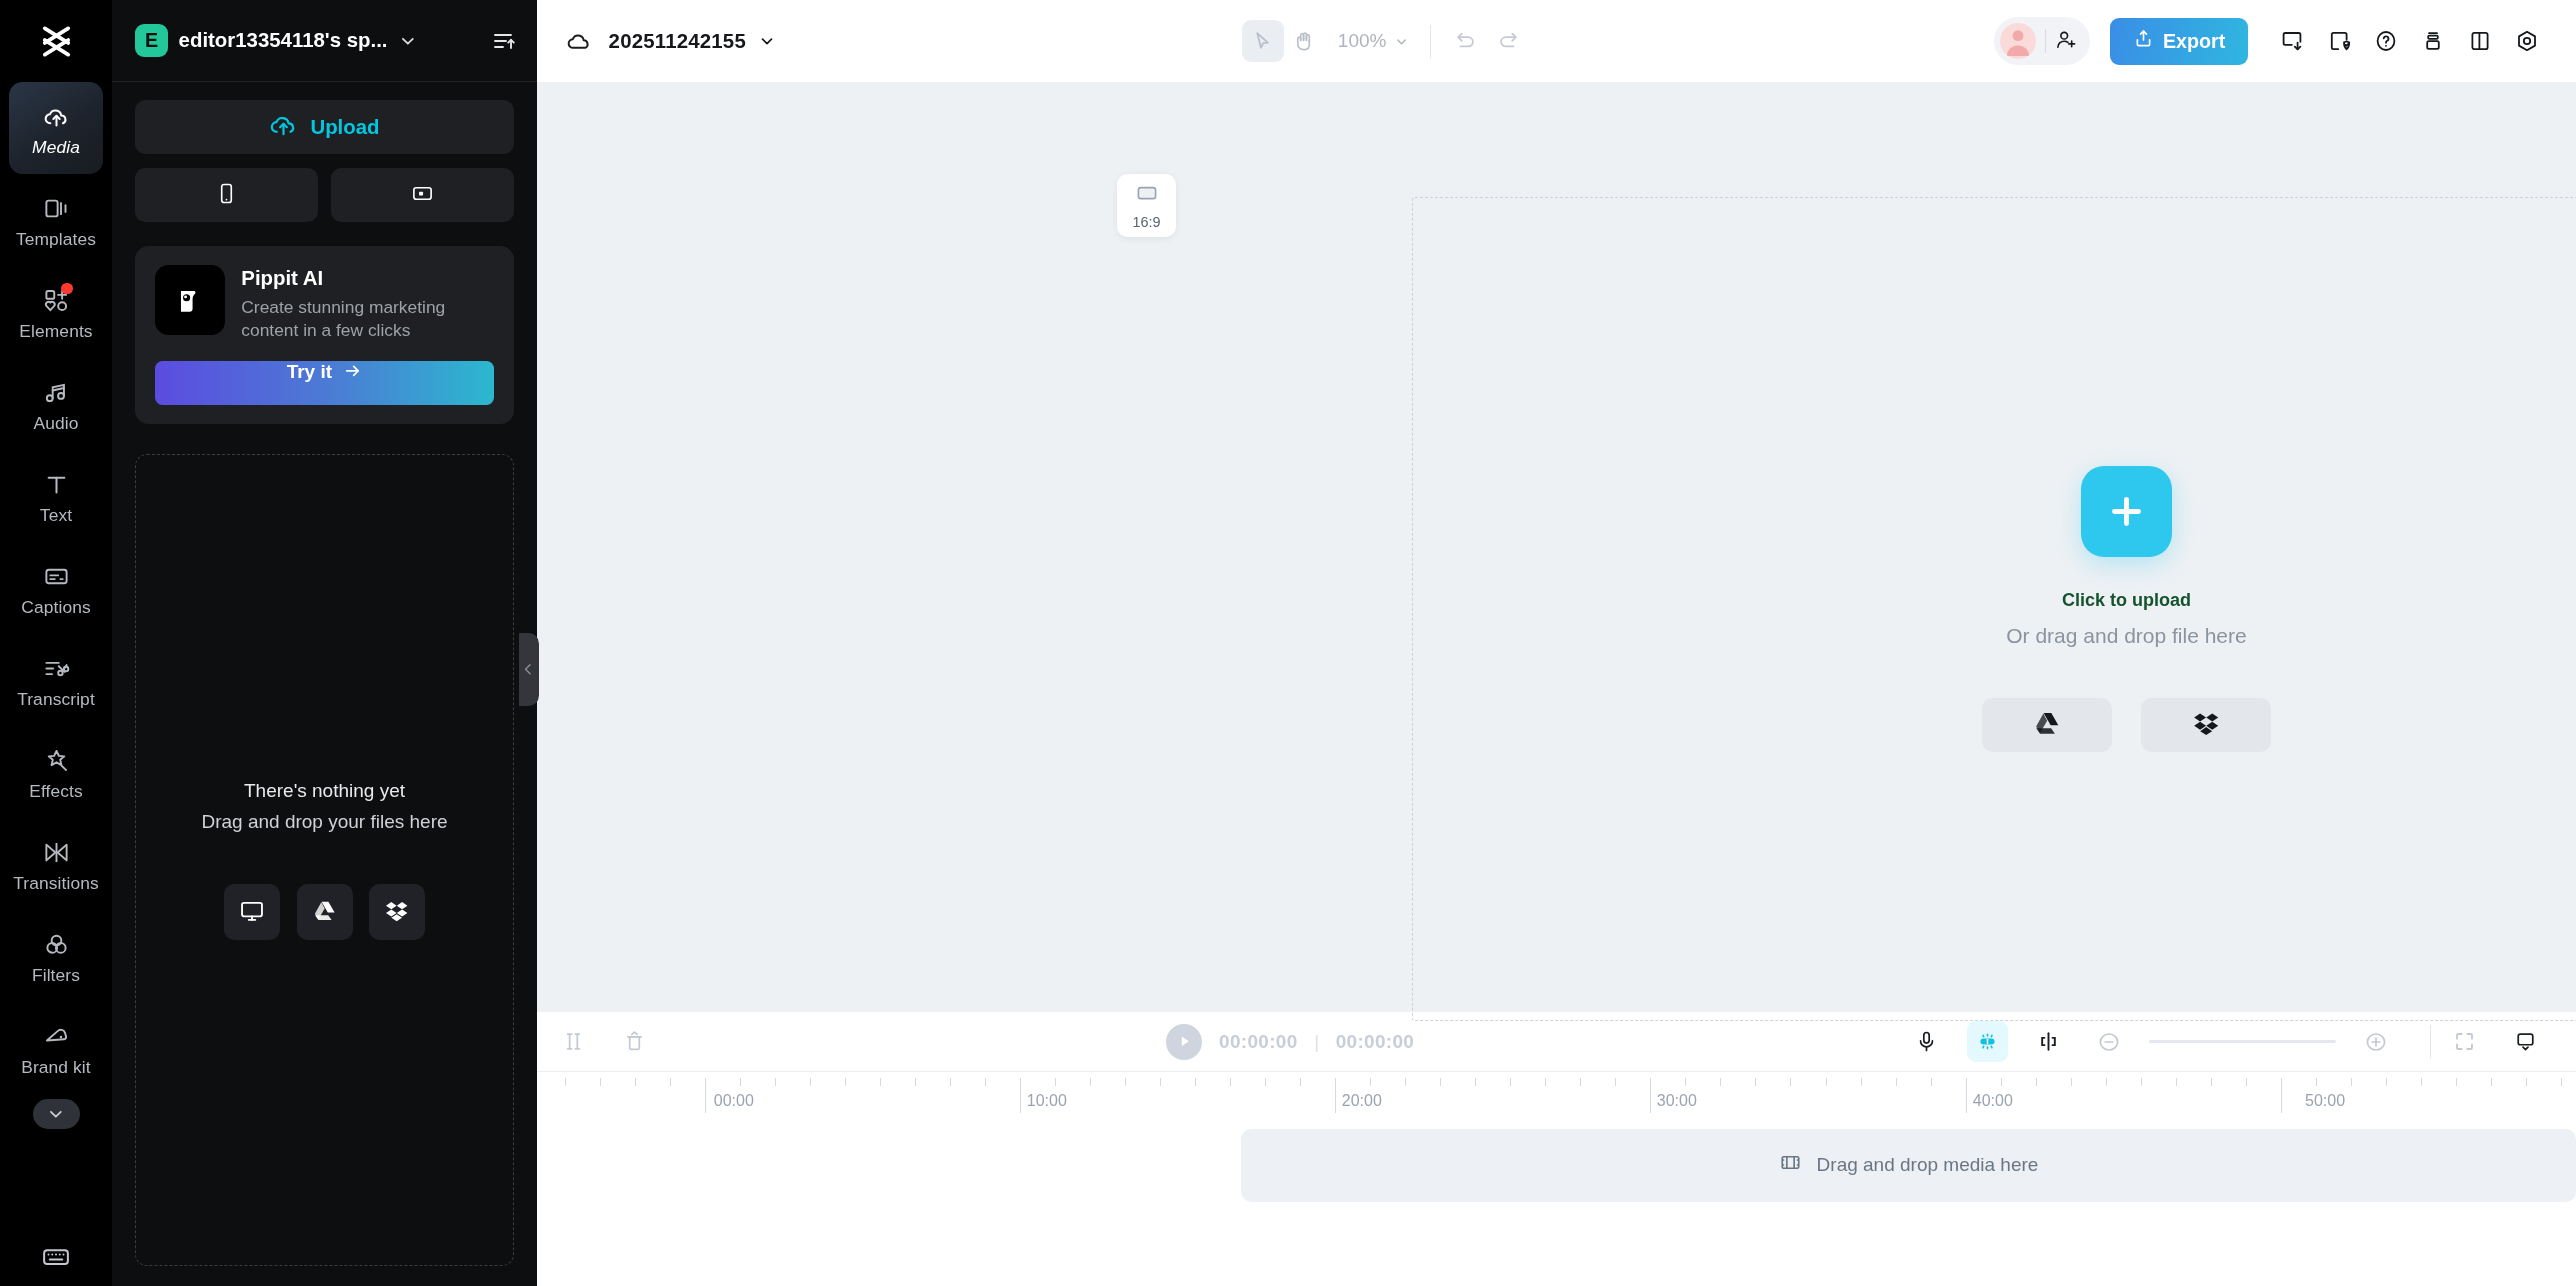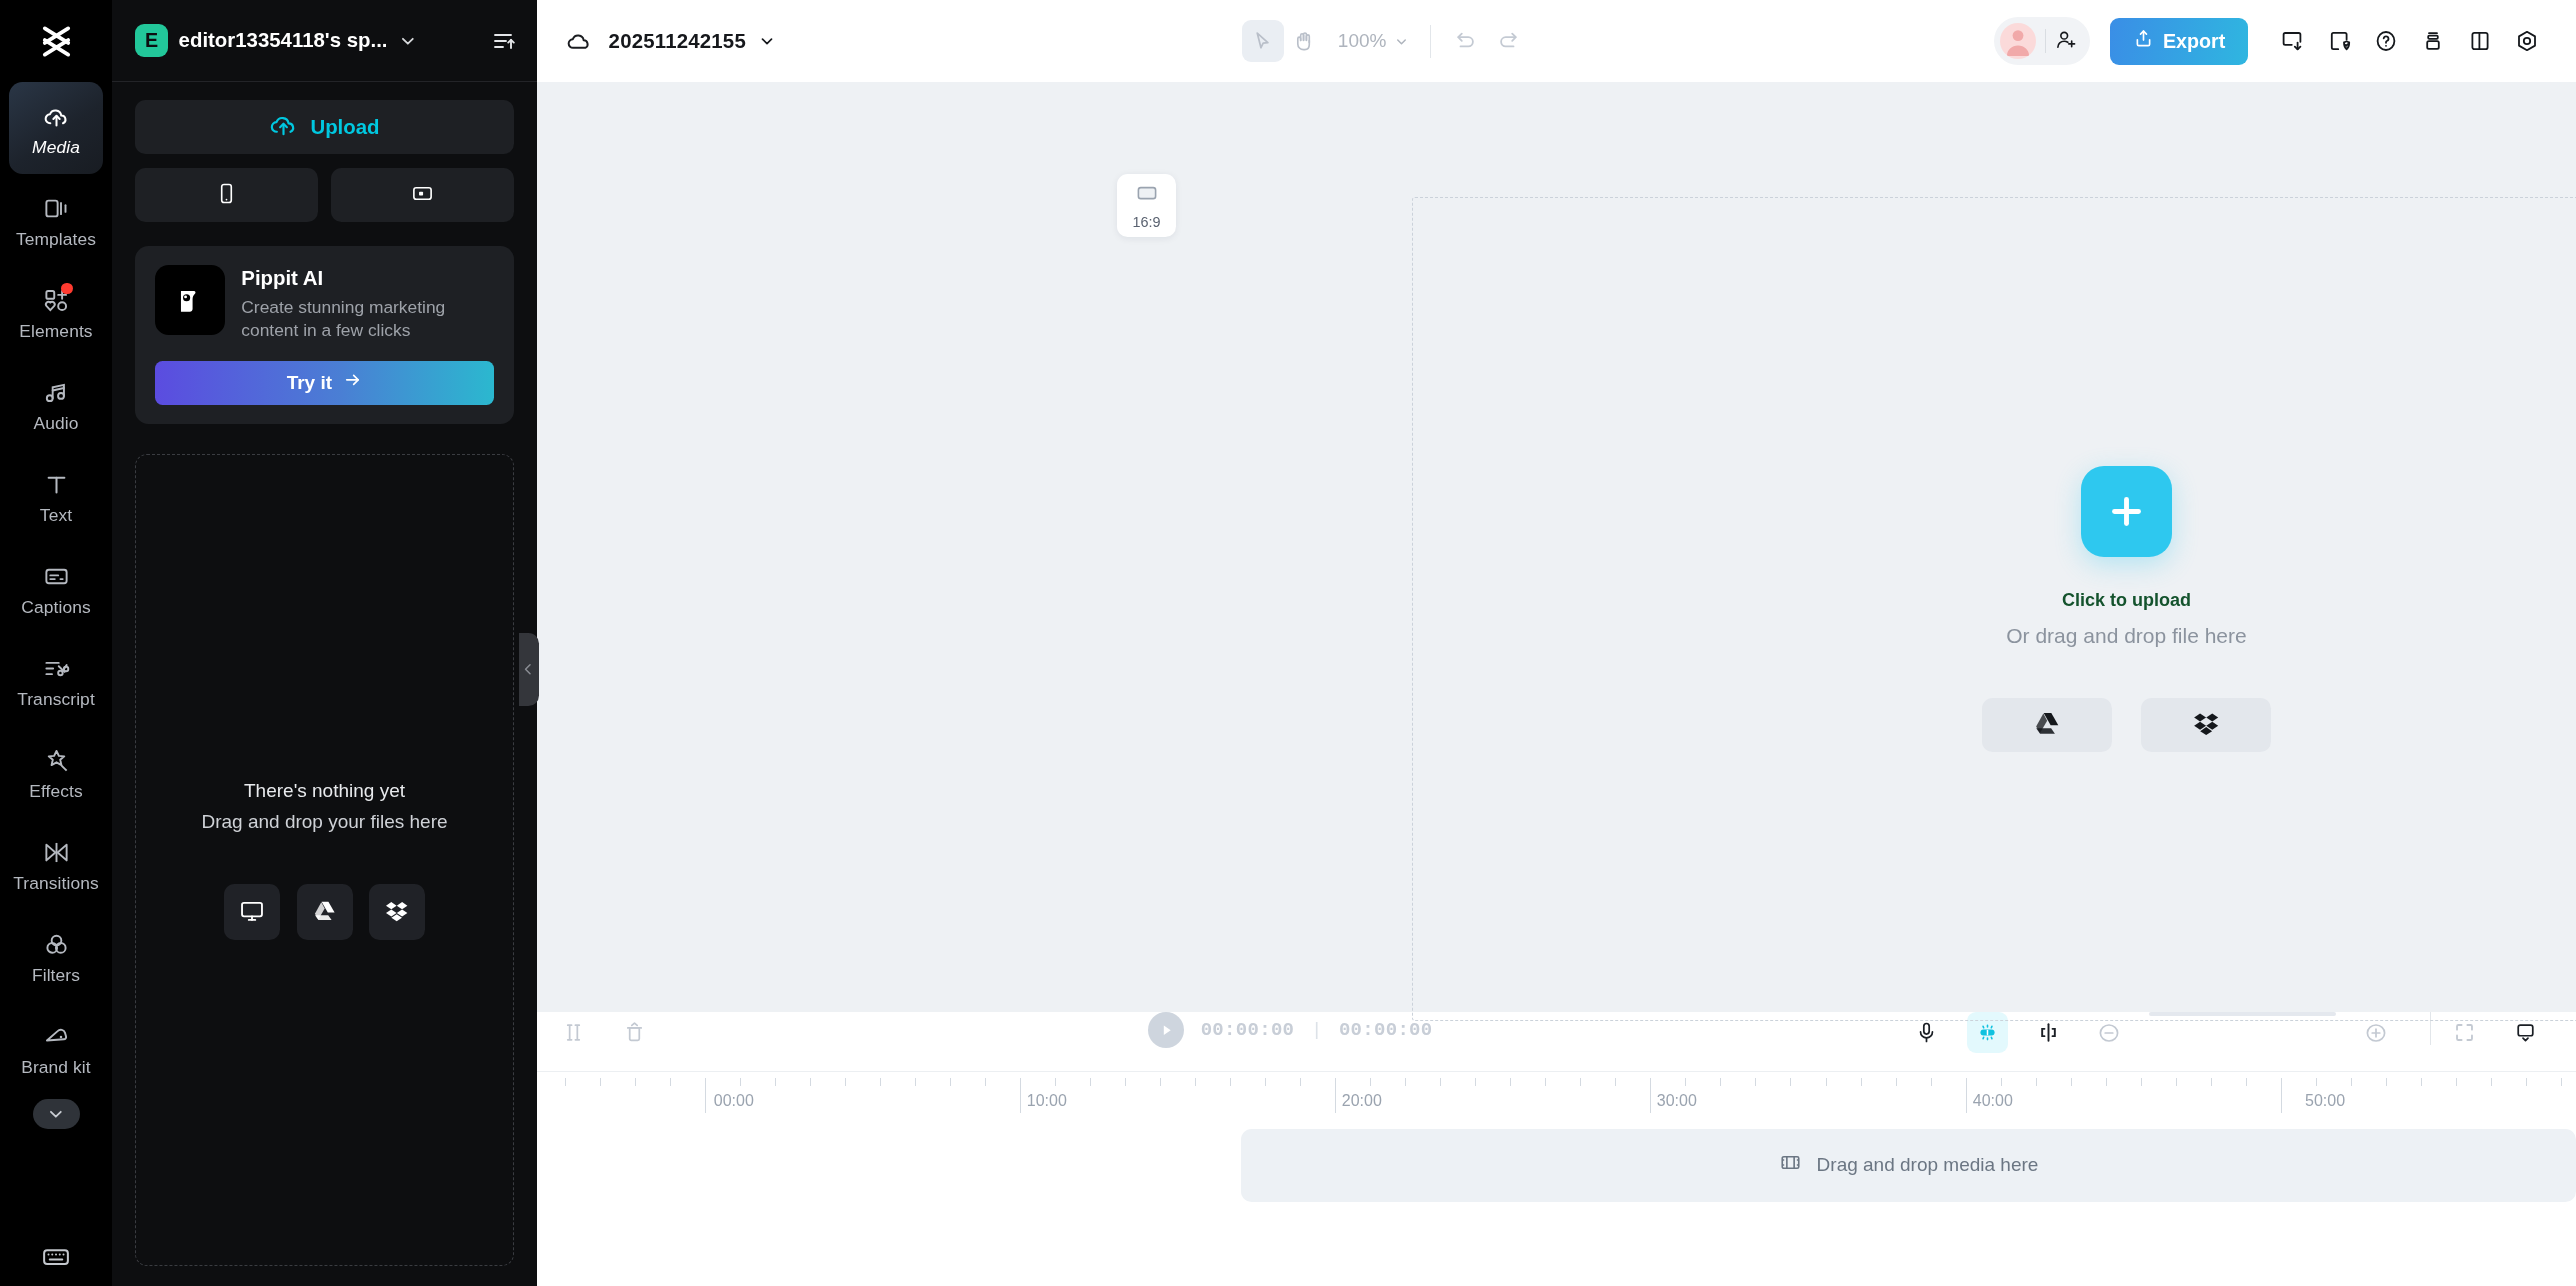--- a/index.html
+++ b/index.html
@@ -102,21 +102,21 @@
   .promo-top { display: flex; gap: 16.6px; }
   .promo-logo {
     width: 70px; height: 70px; border-radius: 13.6px; background: #000;
     display:flex; align-items:center; justify-content:center; flex:0 0 70px;
   }
   .promo-title { color:#fff; font-size: 20.4px; font-weight: bold; line-height: 26px; }
   .promo-desc { color:#9ea2a9; font-size: 17.4px; line-height: 23.4px; margin-top: 4.5px; }
   .promo-cta {
     margin-top: 18px; height: 44px; border-radius: 7.6px;
     background: linear-gradient(90deg,#5b4ce0 0%,#4a7fd4 55%,#2bb8cf 100%);
-    display:flex; align-items:center; justify-content:center; gap: 10.6px;
+    display:flex; align-items:flex-start; justify-content:center; gap: 10.6px;
     color:#fff; font-size: 19px; font-weight: bold; cursor: pointer;
   }
 
   .dropzone {
     margin: 30px 23px 0 23px; flex: 1;
     border: 1.5px dashed #3a3c41; border-radius: 12px;
     display: flex; flex-direction: column; align-items: center; justify-content: center;
     margin-bottom: 19.7px;
   }
   .dz-l1 { color:#e8eaed; font-size: 19px; }
@@ -199,21 +199,21 @@
   .up-t1 { font-size: 18px; font-weight: bold; color:#14532d; margin-top: 33px; }
   .up-t2 { font-size: 21px; color:#8b939e; margin-top: 13.6px; }
   .up-btns { display:flex; gap: 29px; margin-top: 50px; }
   .up-btn {
     width: 130px; height: 54px; border-radius: 10.6px; background:#e3e7ec;
     display:flex; align-items:center; justify-content:center; cursor:pointer;
   }
 
   
   .tl { height: 274px; background:#fff; display:flex; flex-direction:column; }
-  .tl-tools { height: 59px; display:flex; align-items:flex-start; padding: 0 30px 0 16px; font-family: Liberation Mono, monospace; }
+  .tl-tools { height: 59px; display:flex; align-items:center; padding: 0 30px 0 16px; }
   .tl-ico { width: 41px; height:41px; display:flex; align-items:center; justify-content:center; color:#c3c9d2; cursor:pointer; margin-right: 19.7px;}
   .tl-ico.dark { color:#1b1f25; }
   .tl-ico.cyan { color:#10c2e0; background:#e3f9fd; border-radius:9px; }
   .tl-sp { flex: 1; }
   .play-wrap { display:flex; align-items:center; gap: 16.6px; }
   .play-btn {
     width: 36px; height:36px; border-radius:50%; background:#ced5de;
     display:flex; align-items:center; justify-content:center; cursor:pointer;
   }
   .tc { color:#c8ced7; font-size: 19px; font-weight:bold; letter-spacing:0.3px; }

